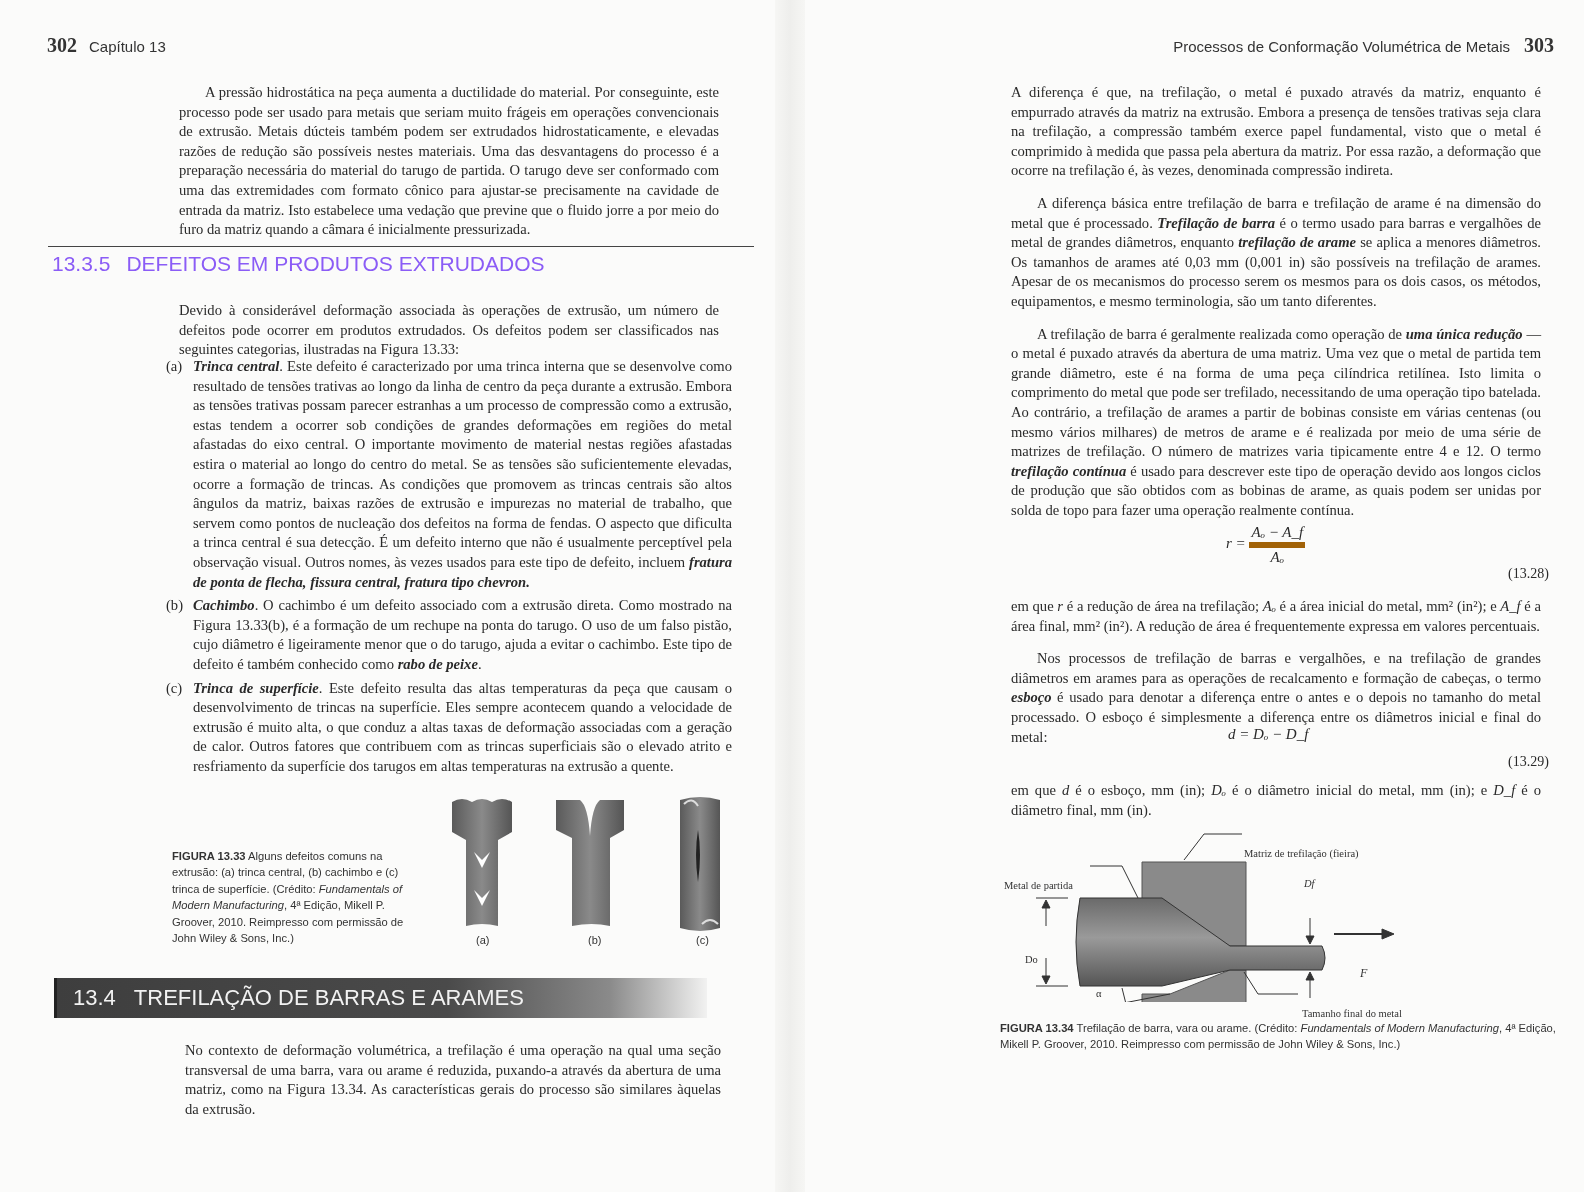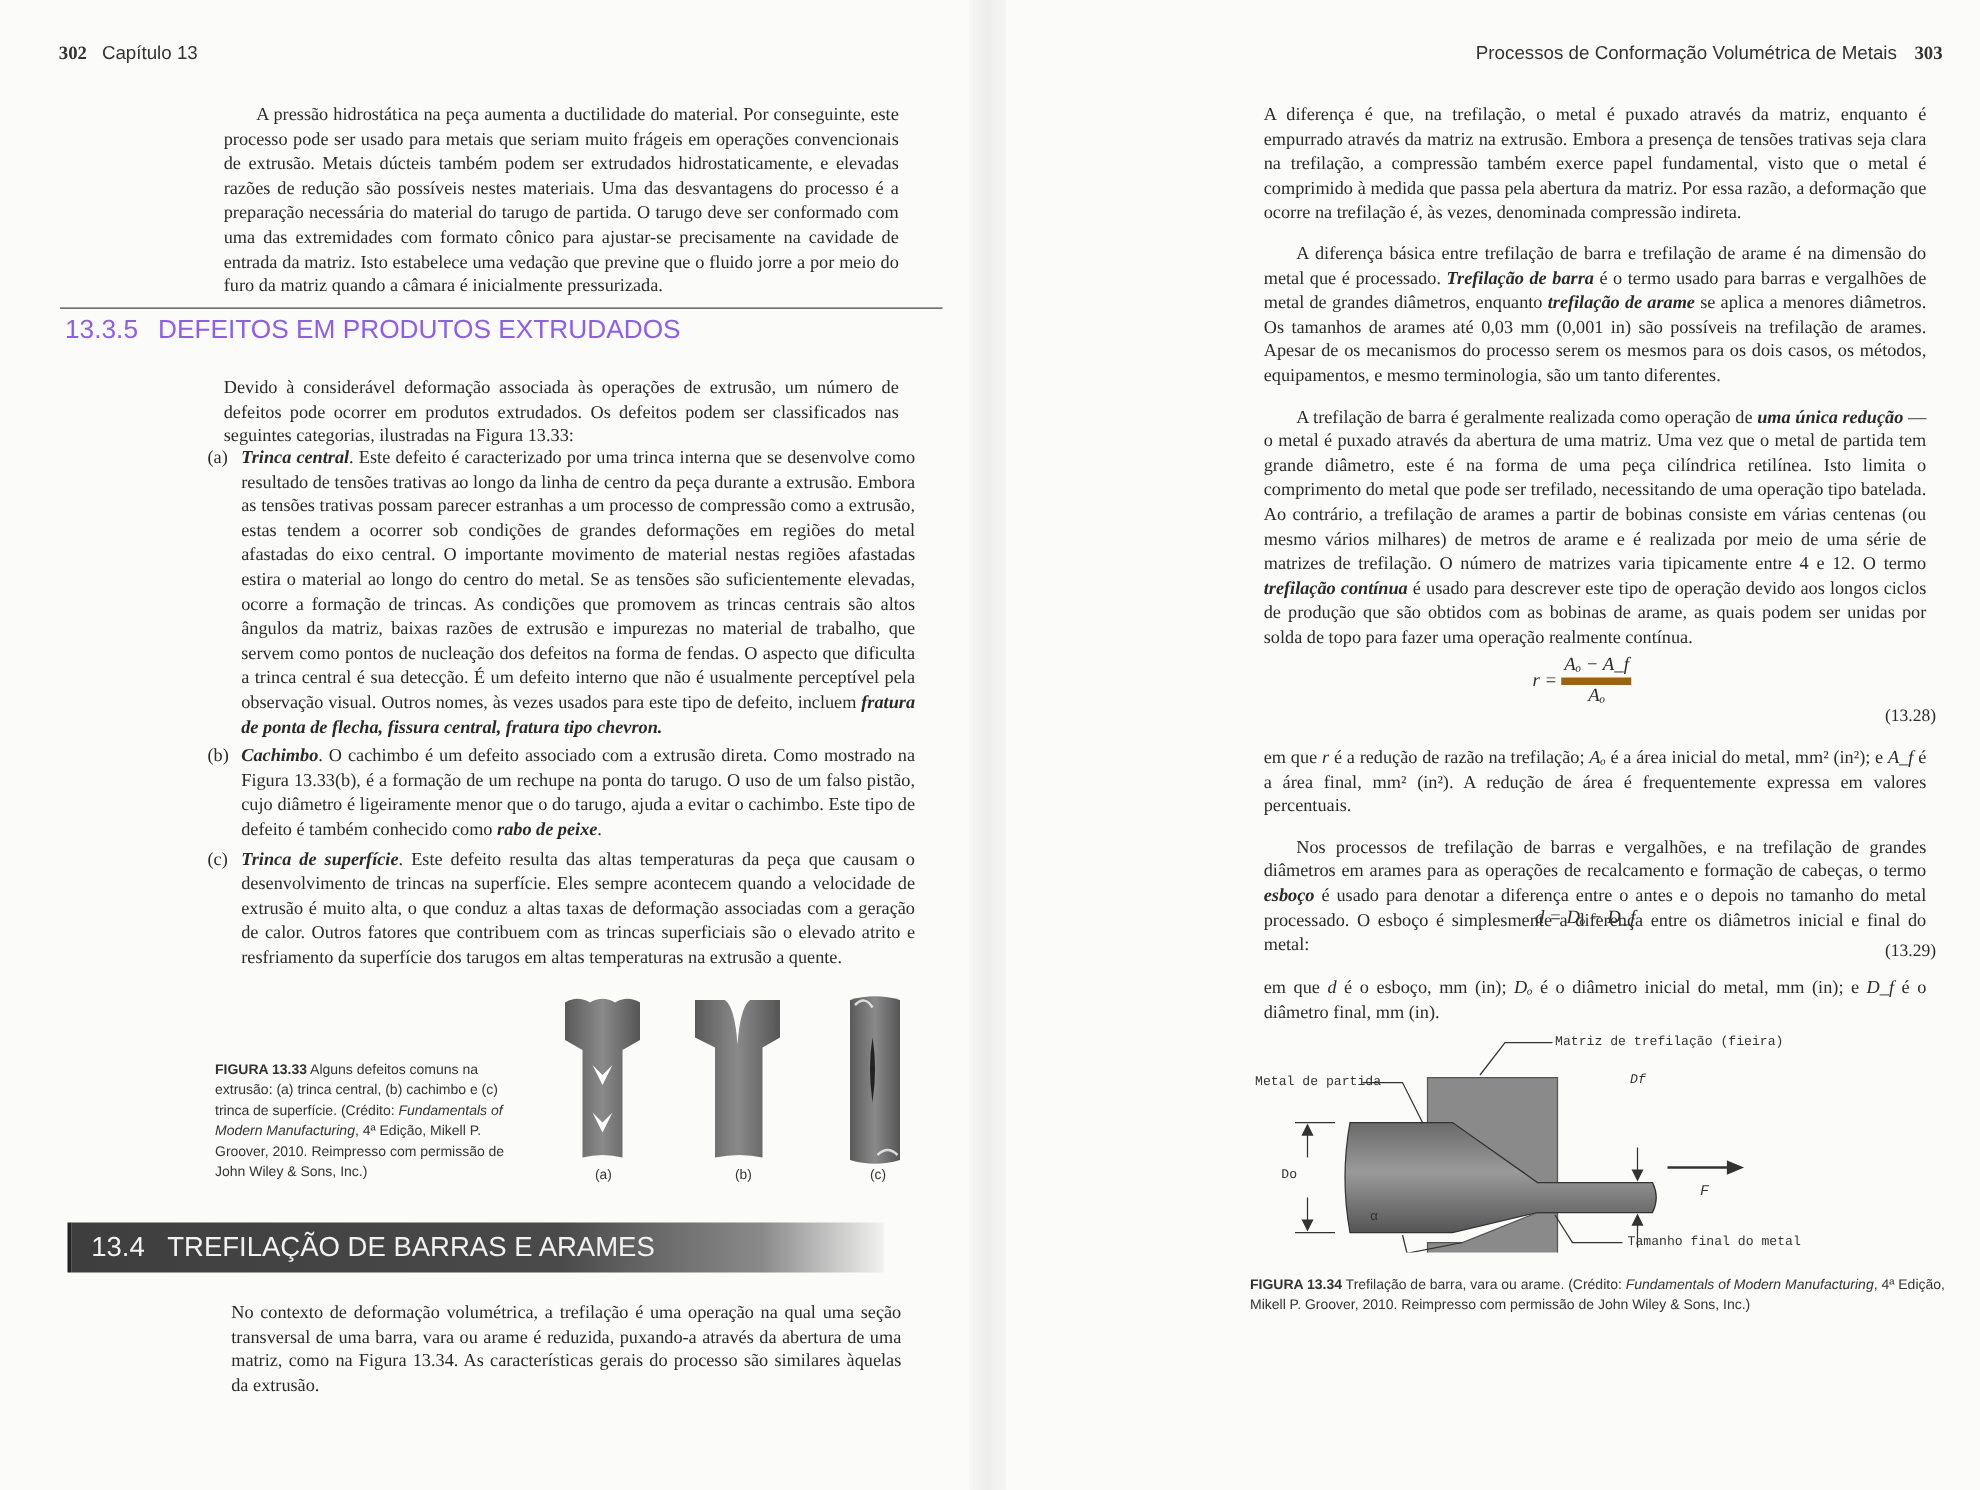--- a/index.html
+++ b/index.html
@@ -9,21 +9,21 @@
     font-family: "Liberation Serif", serif;
     color: #2a2a2a;
   }
   .page { position: absolute; top: 0; height: 1192px; }
   .page-left { left: 0; width: 780px; }
   .page-right { left: 790px; width: 794px; }
   .gutter { position: absolute; left: 775px; top: 0; width: 30px; height: 1192px;
     background: linear-gradient(to right, #f6f6f4, #eeeeec 50%, #f6f6f4); }
 
   .runhead { position: absolute; top: 34px; font-family: "Liberation Sans", sans-serif; font-size: 15px; color: #333; }
-  .runhead .pno { font-family: "Liberation Serif", serif; font-weight: bold; font-size: 15px; }
+  .runhead .pno { font-family: "Liberation Serif", serif; font-weight: bold; font-size: 20px; }
   .rh-left { left: 47px; }
   .rh-left .pno { margin-right: 12px; }
   .rh-right { right: 30px; }
   .rh-right .pno { margin-left: 14px; }
 
   .text { position: absolute; font-size: 14.6px; line-height: 19.6px; text-align: justify; }
   .text p { margin: 13px; }
   .indent { text-indent: 26px; }
   .bi { font-weight: bold; font-style: italic; }
   .it { font-style: italic; }
@@ -47,21 +47,21 @@
   .banner-text { position: absolute; left: 16px; top: 7px; font-family: "Liberation Sans", sans-serif; font-size: 22px; color: #f2f2f2; white-space: nowrap; }
   .banner-text .num { margin-right: 18px; }
 
   .eq { position: absolute; font-family: "Liberation Serif", serif; font-style: italic; font-size: 15px; }
   .eqnum { position: absolute; font-size: 14px; margin-top: 28px; }
   .frac { display: inline-block; vertical-align: middle; text-align: center; }
   .frac .top { display: block; border-bottom: 6px solid #a16207; padding: 0 2px 1px; }
   .frac .bot { display: block; padding-top: 1px; }
 
   .fig34 { position: absolute; left: 998px; top: 822px; width: 440px; height: 180px; }
-  .fig34-label { position: absolute; font-family: Liberation Mono, monospace; font-size: 10.5px; color: #333; white-space: nowrap; }
+  .fig34-label { position: absolute; font-family: Liberation Serif, serif; font-size: 10.5px; color: #333; white-space: nowrap; margin-top: 20px; }
   .fig34-caption { position: absolute; left: 1000px; top: 1020px; width: 560px; font-family: "Liberation Sans", sans-serif; font-size: 11.2px; line-height: 16.4px; color: #333; }
 </style>
 </head>
 <body>
 
 <div class="gutter"></div>
 
 <div class="page page-left"></div>
 
 <div class="runhead rh-left">
@@ -154,21 +154,21 @@
 <div class="eq" style="left:1226px; top:524px;">
   <span>r =</span>
   <span class="frac">
     <span class="top">Aₒ − A_f</span>
     <span class="bot">Aₒ</span>
   </span>
 </div>
 <div class="eqnum" style="left:1508px; top:538px;">(13.28)</div>
 
 <div class="text" style="left:998px; top:584px; width:556px;">
-  <p><span>em que </span><span class="it">r</span><span> é a redução de razão na trefilação; </span><span class="it">Aₒ</span><span> é a área inicial do metal, mm² (in²); e </span><span class="it">A_f</span><span> é a área final, mm² (in²). A redução de área é frequentemente expressa em valores percentuais.</span></p>
+  <p><span>em que </span><span class="it">r</span><span> é a redução de área na trefilação; </span><span class="it">Aₒ</span><span> é a área inicial do metal, mm² (in²); e </span><span class="it">A_f</span><span> é a área final, mm² (in²). A redução de área é frequentemente expressa em valores percentuais.</span></p>
   <p class="indent"><span>Nos processos de trefilação de barras e vergalhões, e na trefilação de grandes diâmetros em arames para as operações de recalcamento e formação de cabeças, o termo </span><span class="bi">esboço</span><span> é usado para denotar a diferença entre o antes e o depois no tamanho do metal processado. O esboço é simplesmente a diferença entre os diâmetros inicial e final do metal:</span></p>
 </div>
 
 <div class="eq" style="left:1228px; top:726px;">d = Dₒ − D_f</div>
 <div class="eqnum" style="left:1508px; top:726px;">(13.29)</div>
 
 <div class="text" style="left:998px; top:768px; width:556px;">
   <p><span>em que </span><span class="it">d</span><span> é o esboço, mm (in); </span><span class="it">Dₒ</span><span> é o diâmetro inicial do metal, mm (in); e </span><span class="it">D_f</span><span> é o diâmetro final, mm (in).</span></p>
 </div>
 

